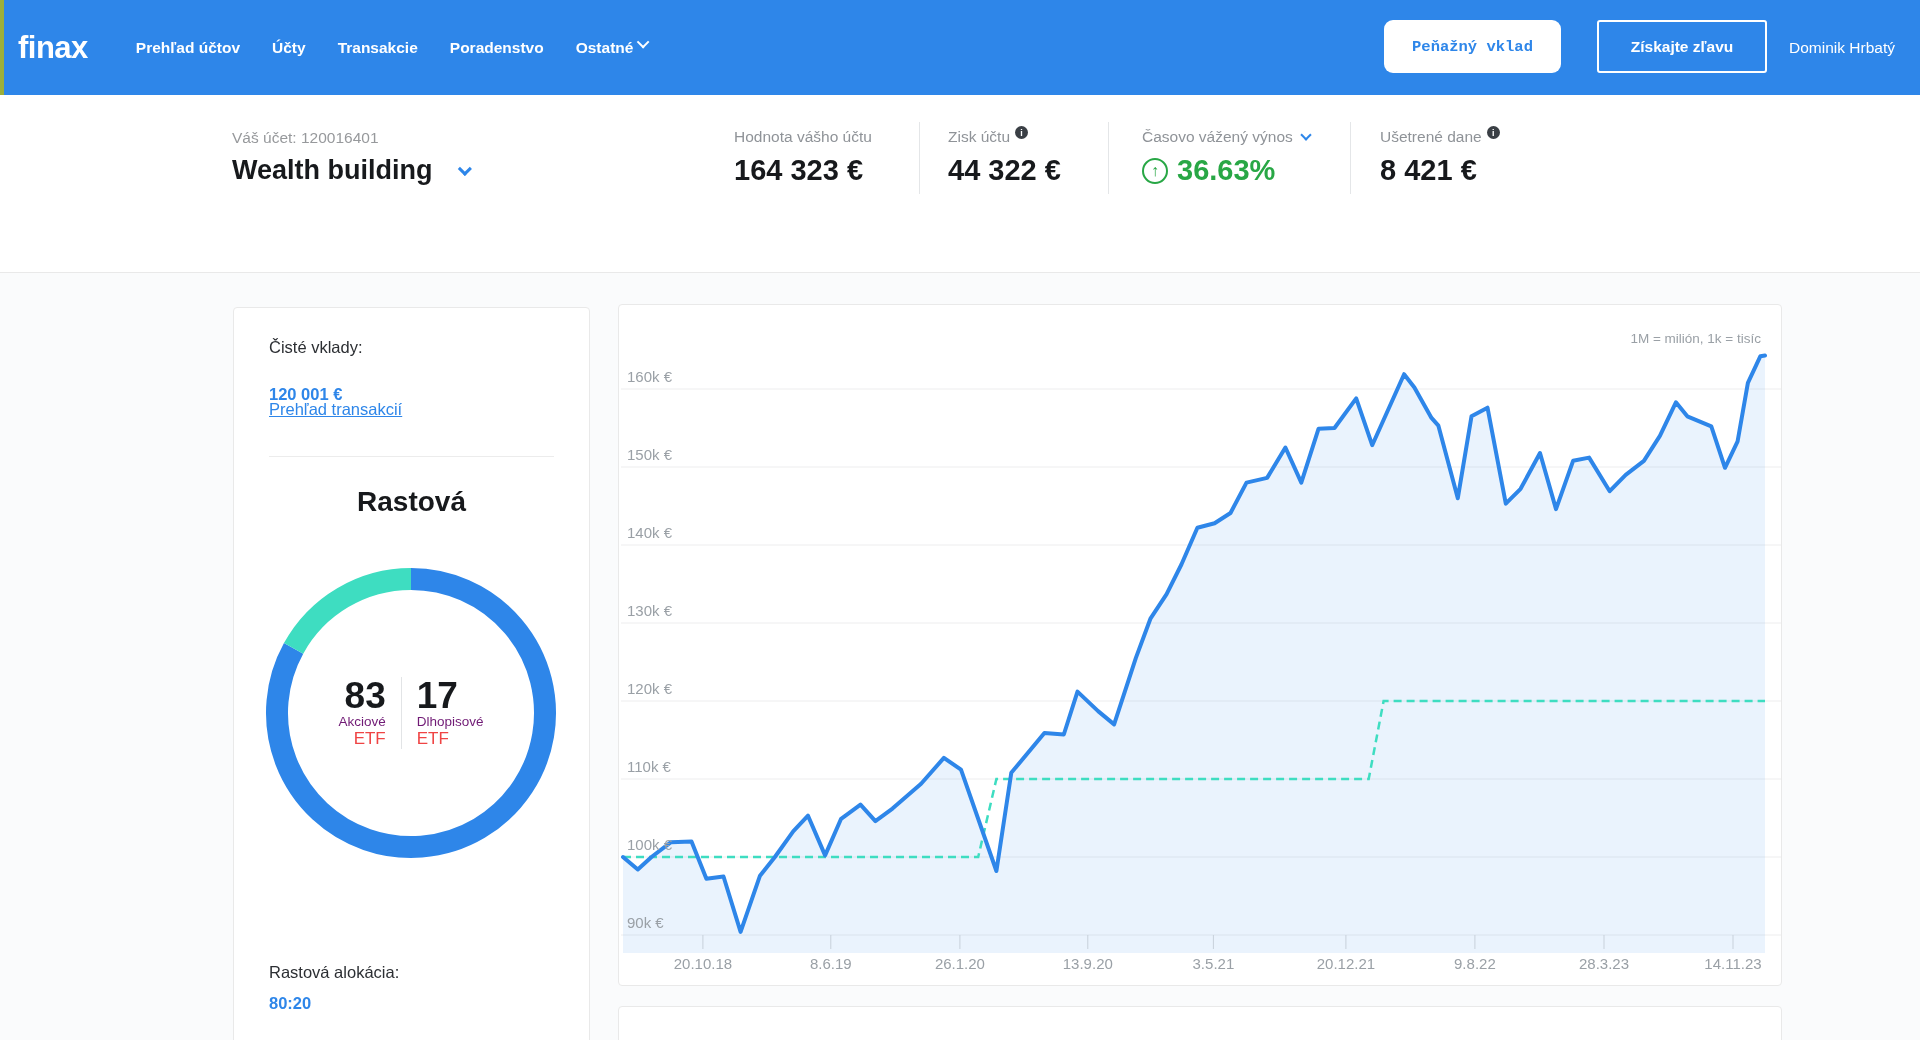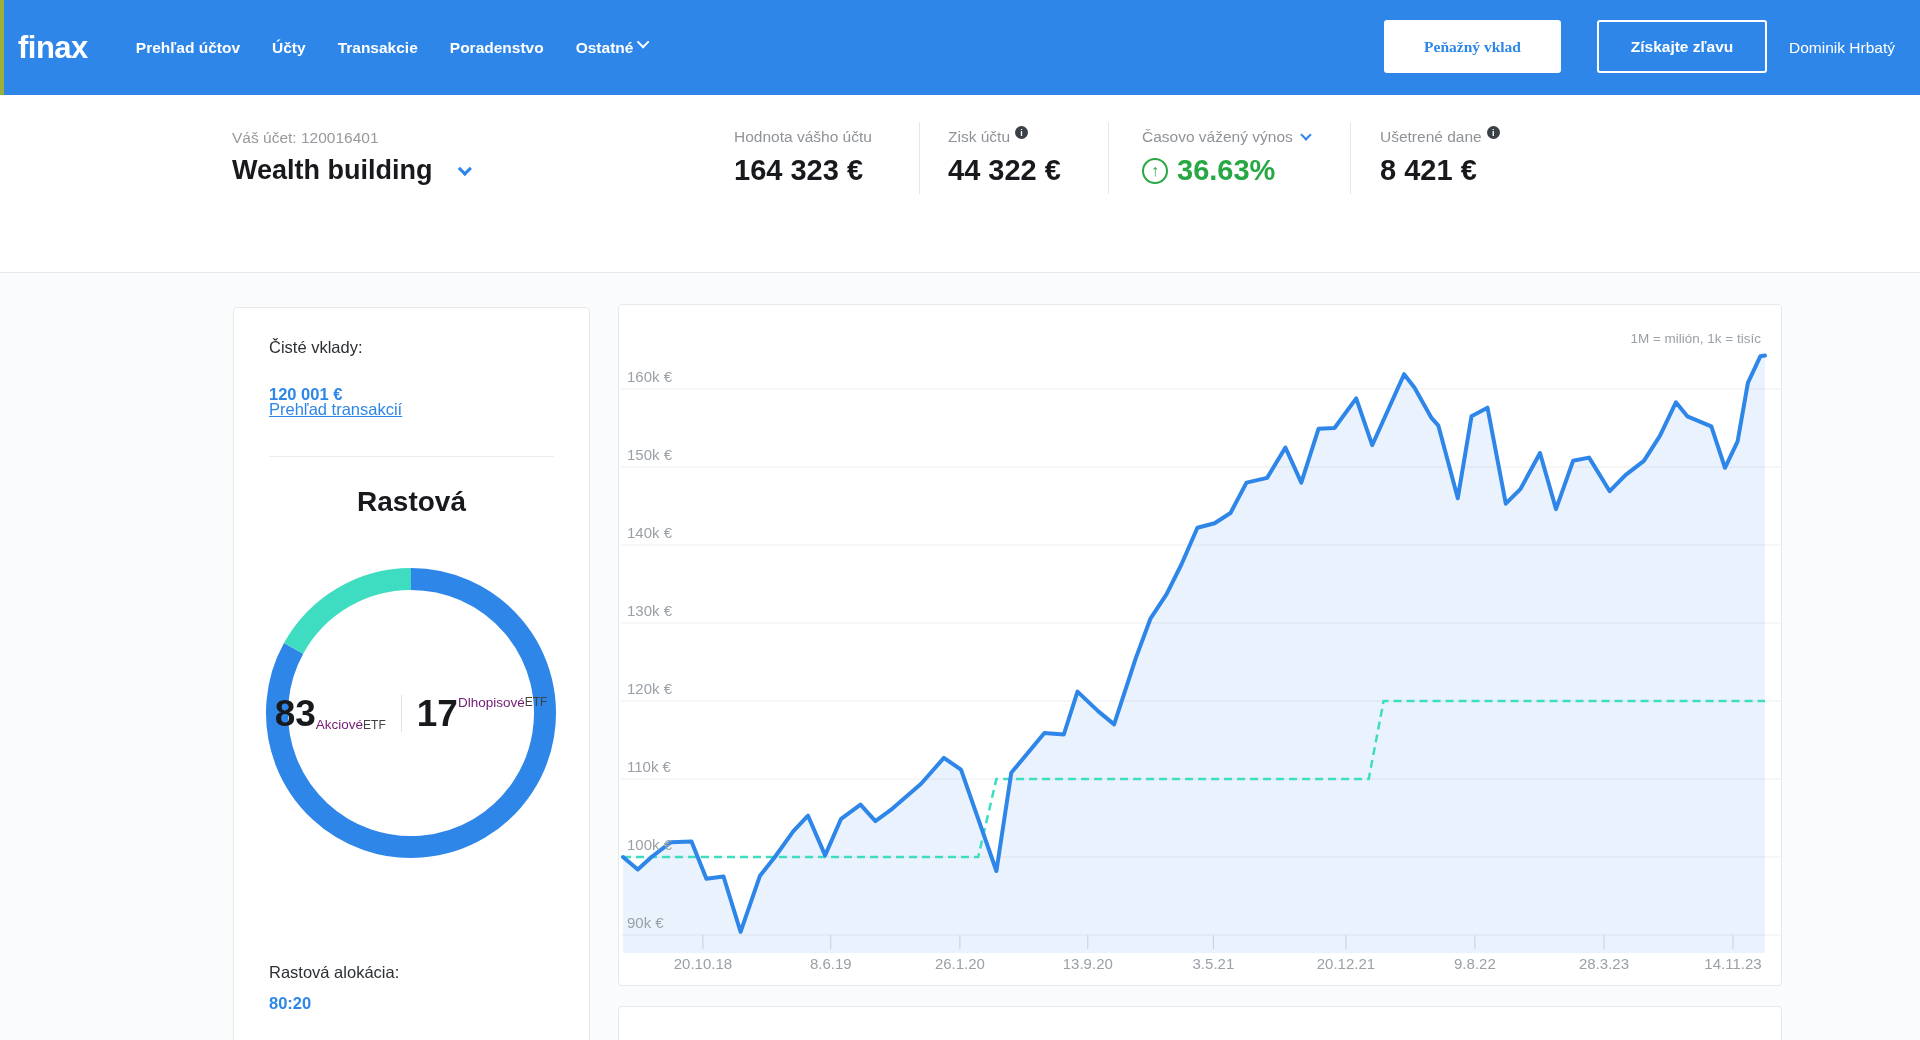--- a/index.html
+++ b/index.html
@@ -9,22 +9,22 @@
   
   .topbar { position:absolute; left:0; top:0; width:1920px; height:95px;
     background:#2e86e9; display:flex; align-items:center; }
   .edge-strip { position:absolute; left:0; top:0; width:4px; height:95px; background:#9caf3a; }
   .logo { margin-left:18px; font-size:31px; font-weight:bold; color:#fff; letter-spacing:-0.5px; cursor:pointer; }
   .nav { display:flex; align-items:center; gap:32px; margin-left:48px; }
   .nav-item { color:#fff; font-size:15.5px; font-weight:bold; cursor:pointer; display:flex; gap:7px; white-space:nowrap; }
   .chev { width:9px; height:9px; border-left:2.5px solid #fff; border-bottom:2.5px solid #fff;
     transform:rotate(-45deg) translateY(-2px); display:inline-block; }
   .btn-deposit { position:absolute; left:1384px; top:20px; width:177px; height:53px; background:#fff;
-    color:#2e86e9; font-size:15.5px; font-weight:bold; border:none; border-radius:3px; cursor:pointer;
-    font-family:Liberation Serif, serif; }
+    color:#2e86e9; font-size:15.5px; font-weight:bold; border:none; border-radius:9px; cursor:pointer;
+    font-family:Liberation Mono, monospace; }
   .btn-discount { position:absolute; left:1597px; top:20px; width:170px; height:53px; background:transparent;
     color:#ffffff; font-size:15.5px; font-weight:bold; border:2px solid #fff; border-radius:3px; cursor:pointer;
     font-family:"Liberation Sans", sans-serif; }
   .user-name { position:absolute; left:1789px; top:0; height:95px; display:flex; align-items:center;
     color:#fff; font-size:15.5px; cursor:pointer; white-space:nowrap; }
 
   
   .account-row { position:absolute; left:0; top:95px; width:1920px; height:178px; background:#fff;
     border-bottom:1px solid #e9e9e9; }
   .acct-number { position:absolute; left:232px; top:34px; font-size:15.5px; color:#97999c; }
@@ -49,26 +49,26 @@
   .summary-card { left:233px; top:307px; width:357px; height:780px; }
   .net-label { position:absolute; left:35px; top:30px; font-size:16.5px; color:#2c2f33; }
   .net-value { position:absolute; left:35px; top:61px; font-size:16.5px; font-weight:bold; color:#2e86e9;margin-top:16px; }
   .tx-link { position:absolute; left:35px; top:92px; font-size:16.5px; color:#2e86e9; text-decoration:underline; cursor:pointer; }
   .card-hr { position:absolute; left:35px; right:35px; top:148px; height:1px; background:#ececec; }
   .strategy { position:absolute; left:0; top:178px; width:100%; text-align:center; font-size:28px; font-weight:bold; color:#17191c; }
   .donut-wrap { position:absolute; left:27px; top:255px; width:300px; height:300px; }
   .donut-center { position:absolute; left:27px; top:255px; width:300px; height:300px;
     display:flex; align-items:center; justify-content:center; }
   .donut-cols { display:flex; }
-  .donut-col { display:flex; flex-direction:row; }
+  .donut-col { display:flex; flex-direction:column; }
   .donut-col.left { align-items:flex-end; padding-right:15px; border-right:1px solid #e2e4e6; }
   .donut-col.right { align-items:flex-start; padding-left:15px; }
   .donut-num { font-size:37px; font-weight:bold; color:#17191c; line-height:1; }
   .donut-sub { font-size:13.5px; color:#701a75; }
-  .donut-sub2 { font-size:12px; color:#404040; }
+  .donut-sub2 { font-size:17px; color:#ef4444; }
   .target-label { position:absolute; left:35px; top:655px; font-size:16.5px; color:#2c2f33; }
   .target-value { position:absolute; left:35px; top:686px; font-size:16.5px; font-weight:bold; color:#2e86e9; }
 
   
   .chart-card { left:618px; top:304px; width:1164px; height:682px; }
   .chart-note { position:absolute; right:20px; top:26px; font-size:13.5px; color:#9aa0a6; }
   .chart-svg { position:absolute; left:0; top:0; }
 
   .bottom-card { left:618px; top:1006px; width:1164px; height:70px; }
 </style>

